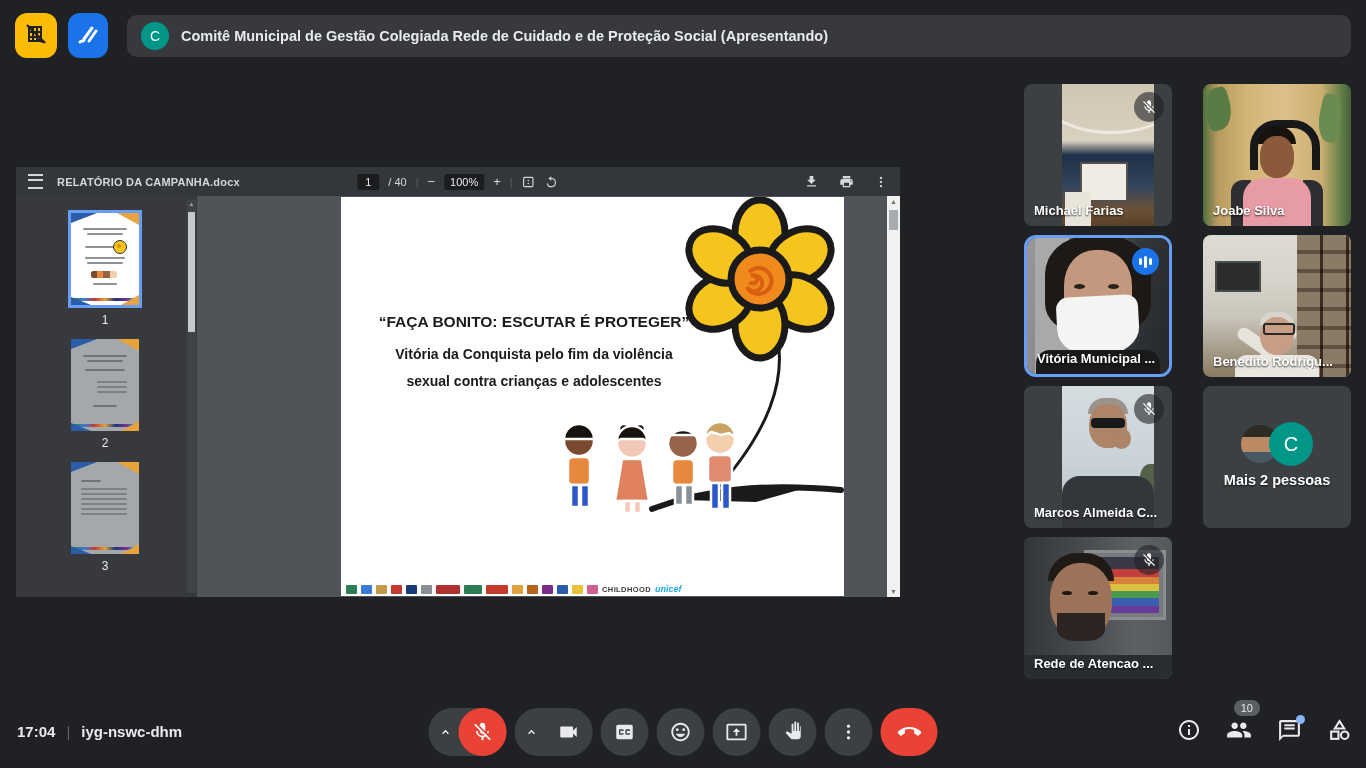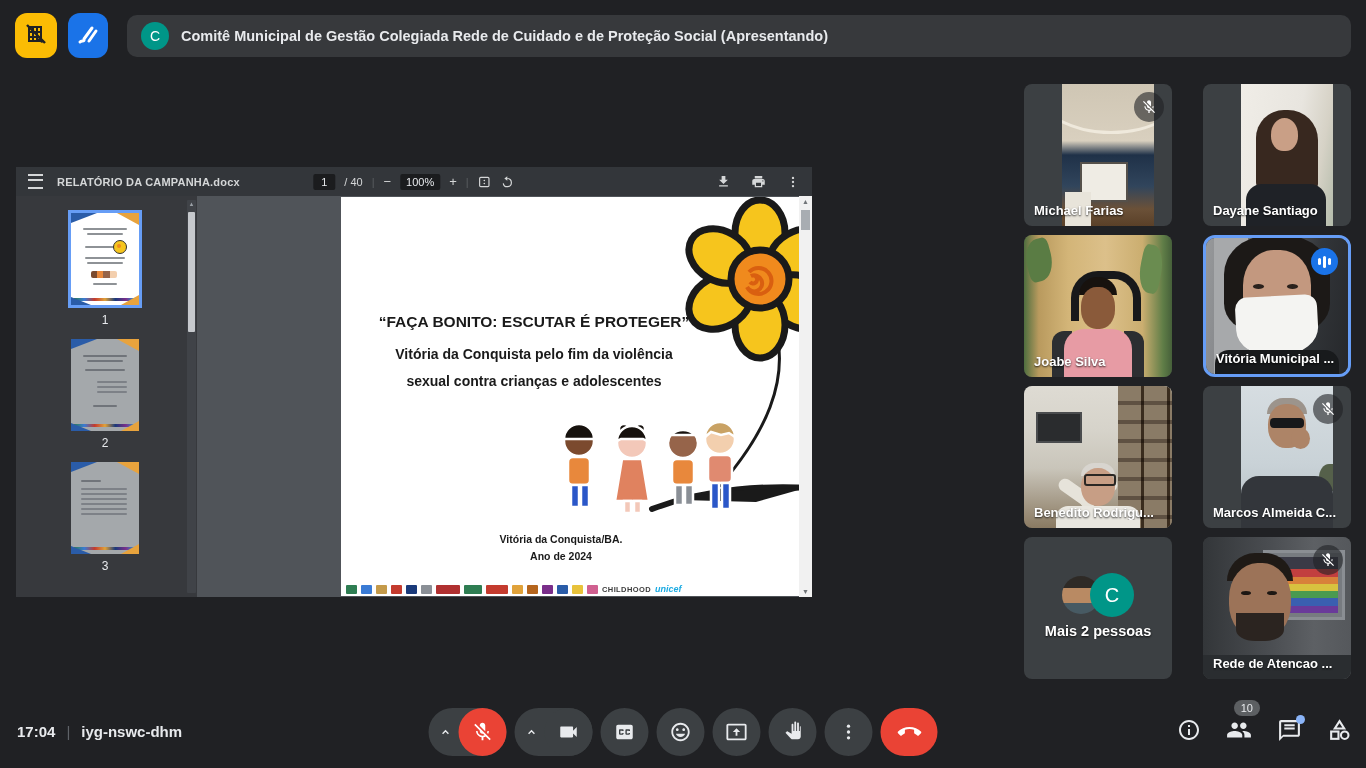--- a/index.html
+++ b/index.html
@@ -12,21 +12,21 @@
            background:#fbbc04;border:none;display:flex;align-items:center;justify-content:center;cursor:pointer;}
   .annotate-btn{position:absolute;left:68px;top:13px;width:40px;height:45px;border-radius:12px;
            background:#1a73e8;border:none;display:flex;align-items:center;justify-content:center;cursor:pointer;}
   .title-pill{position:absolute;left:127px;top:15px;right:15px;height:42px;border-radius:10px;
            background:#37393c;display:flex;align-items:center;padding:0 14px;box-sizing:border-box;gap:12px;}
   .c-avatar{width:28px;height:28px;border-radius:50%;background:#009688;color:#fff;font-size:14px;
            display:flex;align-items:center;justify-content:center;flex:0 0 auto;}
   .meet-title{font-size:14.5px;font-weight:bold;color:#e8eaed;white-space:nowrap;overflow:hidden;}
 
   
-  .doc-viewer{position:absolute;left:16px;top:167px;width:796px;height:430px;display:flex;flex-direction:column;
+  .doc-viewer{position:absolute;left:16px;top:167px;width:884px;height:430px;display:flex;flex-direction:column;
               background:#505459;overflow:hidden;}
   .doc-toolbar{height:29px;flex:0 0 29px;background:#33363a;display:flex;align-items:center;padding:0 12px;
                font-size:11px;color:#d5d7d8;position:relative;}
   .ham{width:15px;height:11px;display:inline-block;border-top:2px solid #d5d7d8;border-bottom:2px solid #d5d7d8;
        position:relative;cursor:pointer;}
   .ham::after{content:"";position:absolute;left:0;top:2.5px;width:100%;height:2px;background:#d5d7d8;}
   .doc-filename{margin-left:14px;font-weight:bold;letter-spacing:.2px;font-size:11px;}
   .tb-center{position:absolute;left:50%;transform:translateX(-50%);display:flex;align-items:center;gap:9px;}
   .pagebox{background:#1b1c1e;padding:2px 6px;min-width:10px;text-align:center;border-radius:2px;color:#e8eaed;}
   .tb-sep{color:#5a5d61;}
@@ -373,24 +373,20 @@
               <circle cx="137" cy="28" r="15" fill="#96644a"></circle>
               <path d="M121 30 a16 15 0 0 1 32 0 l-3 -10 h-26 z" fill="#17120e"></path>
               <rect x="162" y="40" width="24" height="28" rx="5" fill="#e08a70"></rect>
               <rect x="165" y="68" width="8" height="26" fill="#2b57c8"></rect>
                 <rect x="176" y="68" width="8" height="26" fill="#2b57c8"></rect>
               <circle cx="174" cy="24" r="15" fill="#f3cfae"></circle>
               <path d="M159 22 a15 15 0 0 1 30 0 l-6 -4 -8 2 -10 -3 z" fill="#c9a264"></path>
             </g>
           </svg>
 
-          <div class="page-footer">
-            <span>Vitória da Conquista/BA.</span><br>
-            <span>Ano de 2024</span>
-          </div>
 
           <div class="logo-strip">
             <i style="background:#2e7d52"></i>
             <i style="background:#3a7bd5"></i>
             <i style="background:#c49a4a"></i>
             <i style="background:#c43b2e"></i>
             <i style="background:#1a3a7a"></i>
             <i style="background:#8a8f96"></i>
             <i style="background:#b03030;width:24px"></i>
             <i style="background:#2e7d52;width:18px"></i>
@@ -425,29 +421,20 @@
         <span class="sc-mi-fridge"></span>
       </div>
       <div class="badge-mic">
         <svg width="16" height="16" viewBox="0 0 24 24" fill="#fff">
             <path d="M19 11h-1.7c0 .66-.14 1.28-.38 1.85l1.23 1.23c.54-.92.85-1.97.85-3.08zm-4.02.17c0-.06.02-.11.02-.17V5c0-1.66-1.34-3-3-3S9 3.34 9 5v.18l5.98 5.99zM4.27 3L3 4.27l6.01 6.01V11c0 1.66 1.33 3 2.99 3 .22 0 .44-.03.65-.08l1.66 1.66c-.71.33-1.5.52-2.31.52-2.76 0-5.3-2.1-5.3-5.1H5c0 3.41 2.72 6.23 6 6.72V21h2v-3.28c.91-.13 1.77-.45 2.54-.9L19.73 21 21 19.73 4.27 3z"></path>
           </svg>
       </div>
       <div class="tile-name">Michael Farias</div>
     </div>
 
-    <div class="tile">
-      <div class="video portrait">
-        <span class="sc-da-bg"></span>
-        <span class="sc-da-hair"></span>
-        <span class="sc-da-face"></span>
-        <span class="sc-da-body"></span>
-      </div>
-      <div class="tile-name">Dayane Santiago</div>
-    </div>
 
     <div class="tile">
       <div class="video">
         <span class="sc-jo-bg"></span>
         <span class="sc-jo-leaf1"></span>
         <span class="sc-jo-leaf2"></span>
         <span class="sc-jo-phones"></span>
         <span class="sc-jo-hair"></span>
         <span class="sc-jo-face"></span>
         <span class="sc-jo-vl"></span>

